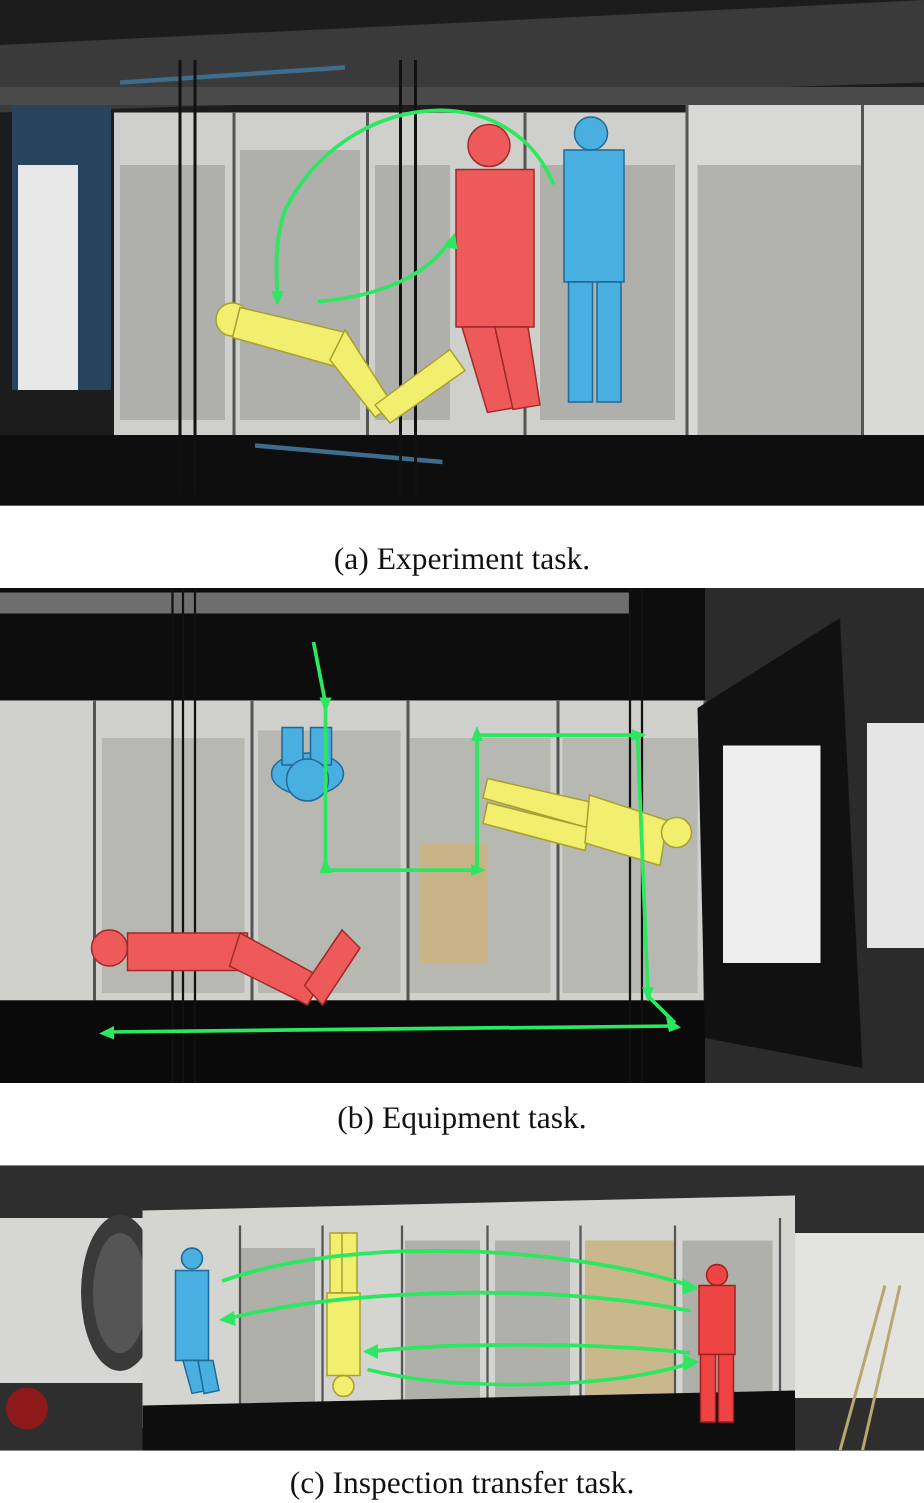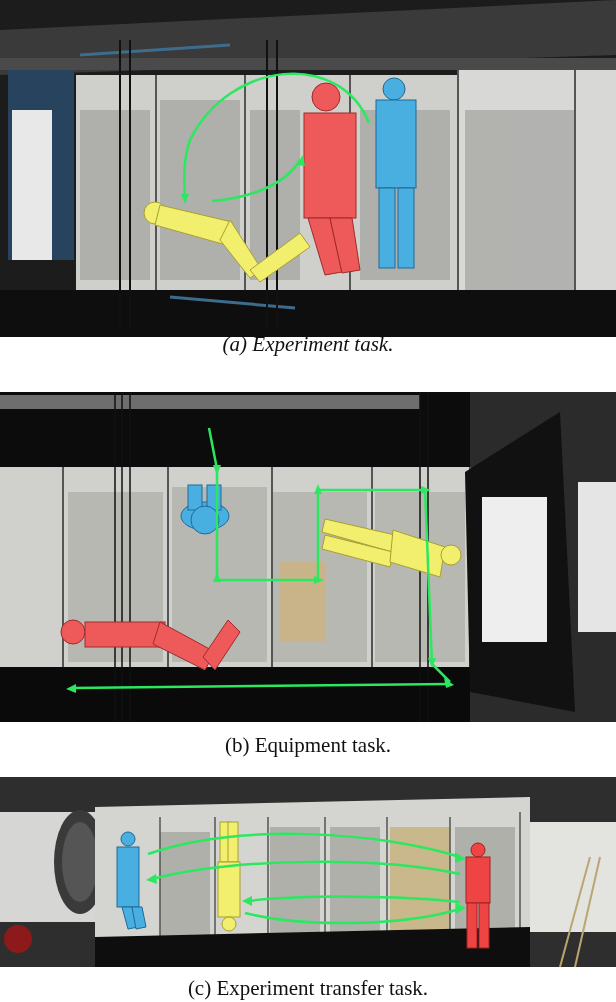--- a/index.html
+++ b/index.html
@@ -73,21 +73,21 @@
     </g>
 
     <g fill="none" stroke="#2be860" stroke-width="2.5">
       <path d="M369,123 C340,50 230,60 190,140 C183,160 184,180 185,198"></path>
       <path d="M212,201 C250,198 285,185 300,160"></path>
     </g>
     <polygon points="185,204 181,194 189,194" fill="#2be860"></polygon>
     <polygon points="303,155 296,165 305,166" fill="#2be860"></polygon>
   </svg>
 </div>
-<div class="caption" style="top:332px;font-style:italic;">(a) Experiment task.</div>
+<div class="caption" style="top:360px;">(a) Experiment task.</div>
 
 <div class="panel" style="top:392px;height:330px;">
   <svg width="616" height="330" viewBox="0 0 616 330">
     <rect width="616" height="330" fill="#2b2b2b"></rect>
     <rect x="0" y="0" width="470" height="75" fill="#0c0c0c"></rect>
     <rect x="0" y="3" width="420" height="14" fill="#6e6e6e"></rect>
     <rect x="0" y="75" width="470" height="200" fill="#d0d0cc"></rect>
     <g fill="#b8b8b2">
       <rect x="68" y="100" width="95" height="170"></rect>
       <rect x="172" y="95" width="95" height="175"></rect>
@@ -215,13 +215,13 @@
       <path d="M245,136 C300,150 400,150 460,132"></path>
     </g>
     <g fill="#2be860">
       <polygon points="466,82 455,75 455,86"></polygon>
       <polygon points="146,103 156,97 157,107"></polygon>
       <polygon points="242,124 252,119 252,129"></polygon>
       <polygon points="466,131 456,126 456,137"></polygon>
     </g>
   </svg>
 </div>
-<div class="caption" style="top:976px;">(c) Experiment transfer task.</div>
+<div class="caption" style="top:976px;">(c) Inspection transfer task.</div>
 
 </body></html>

